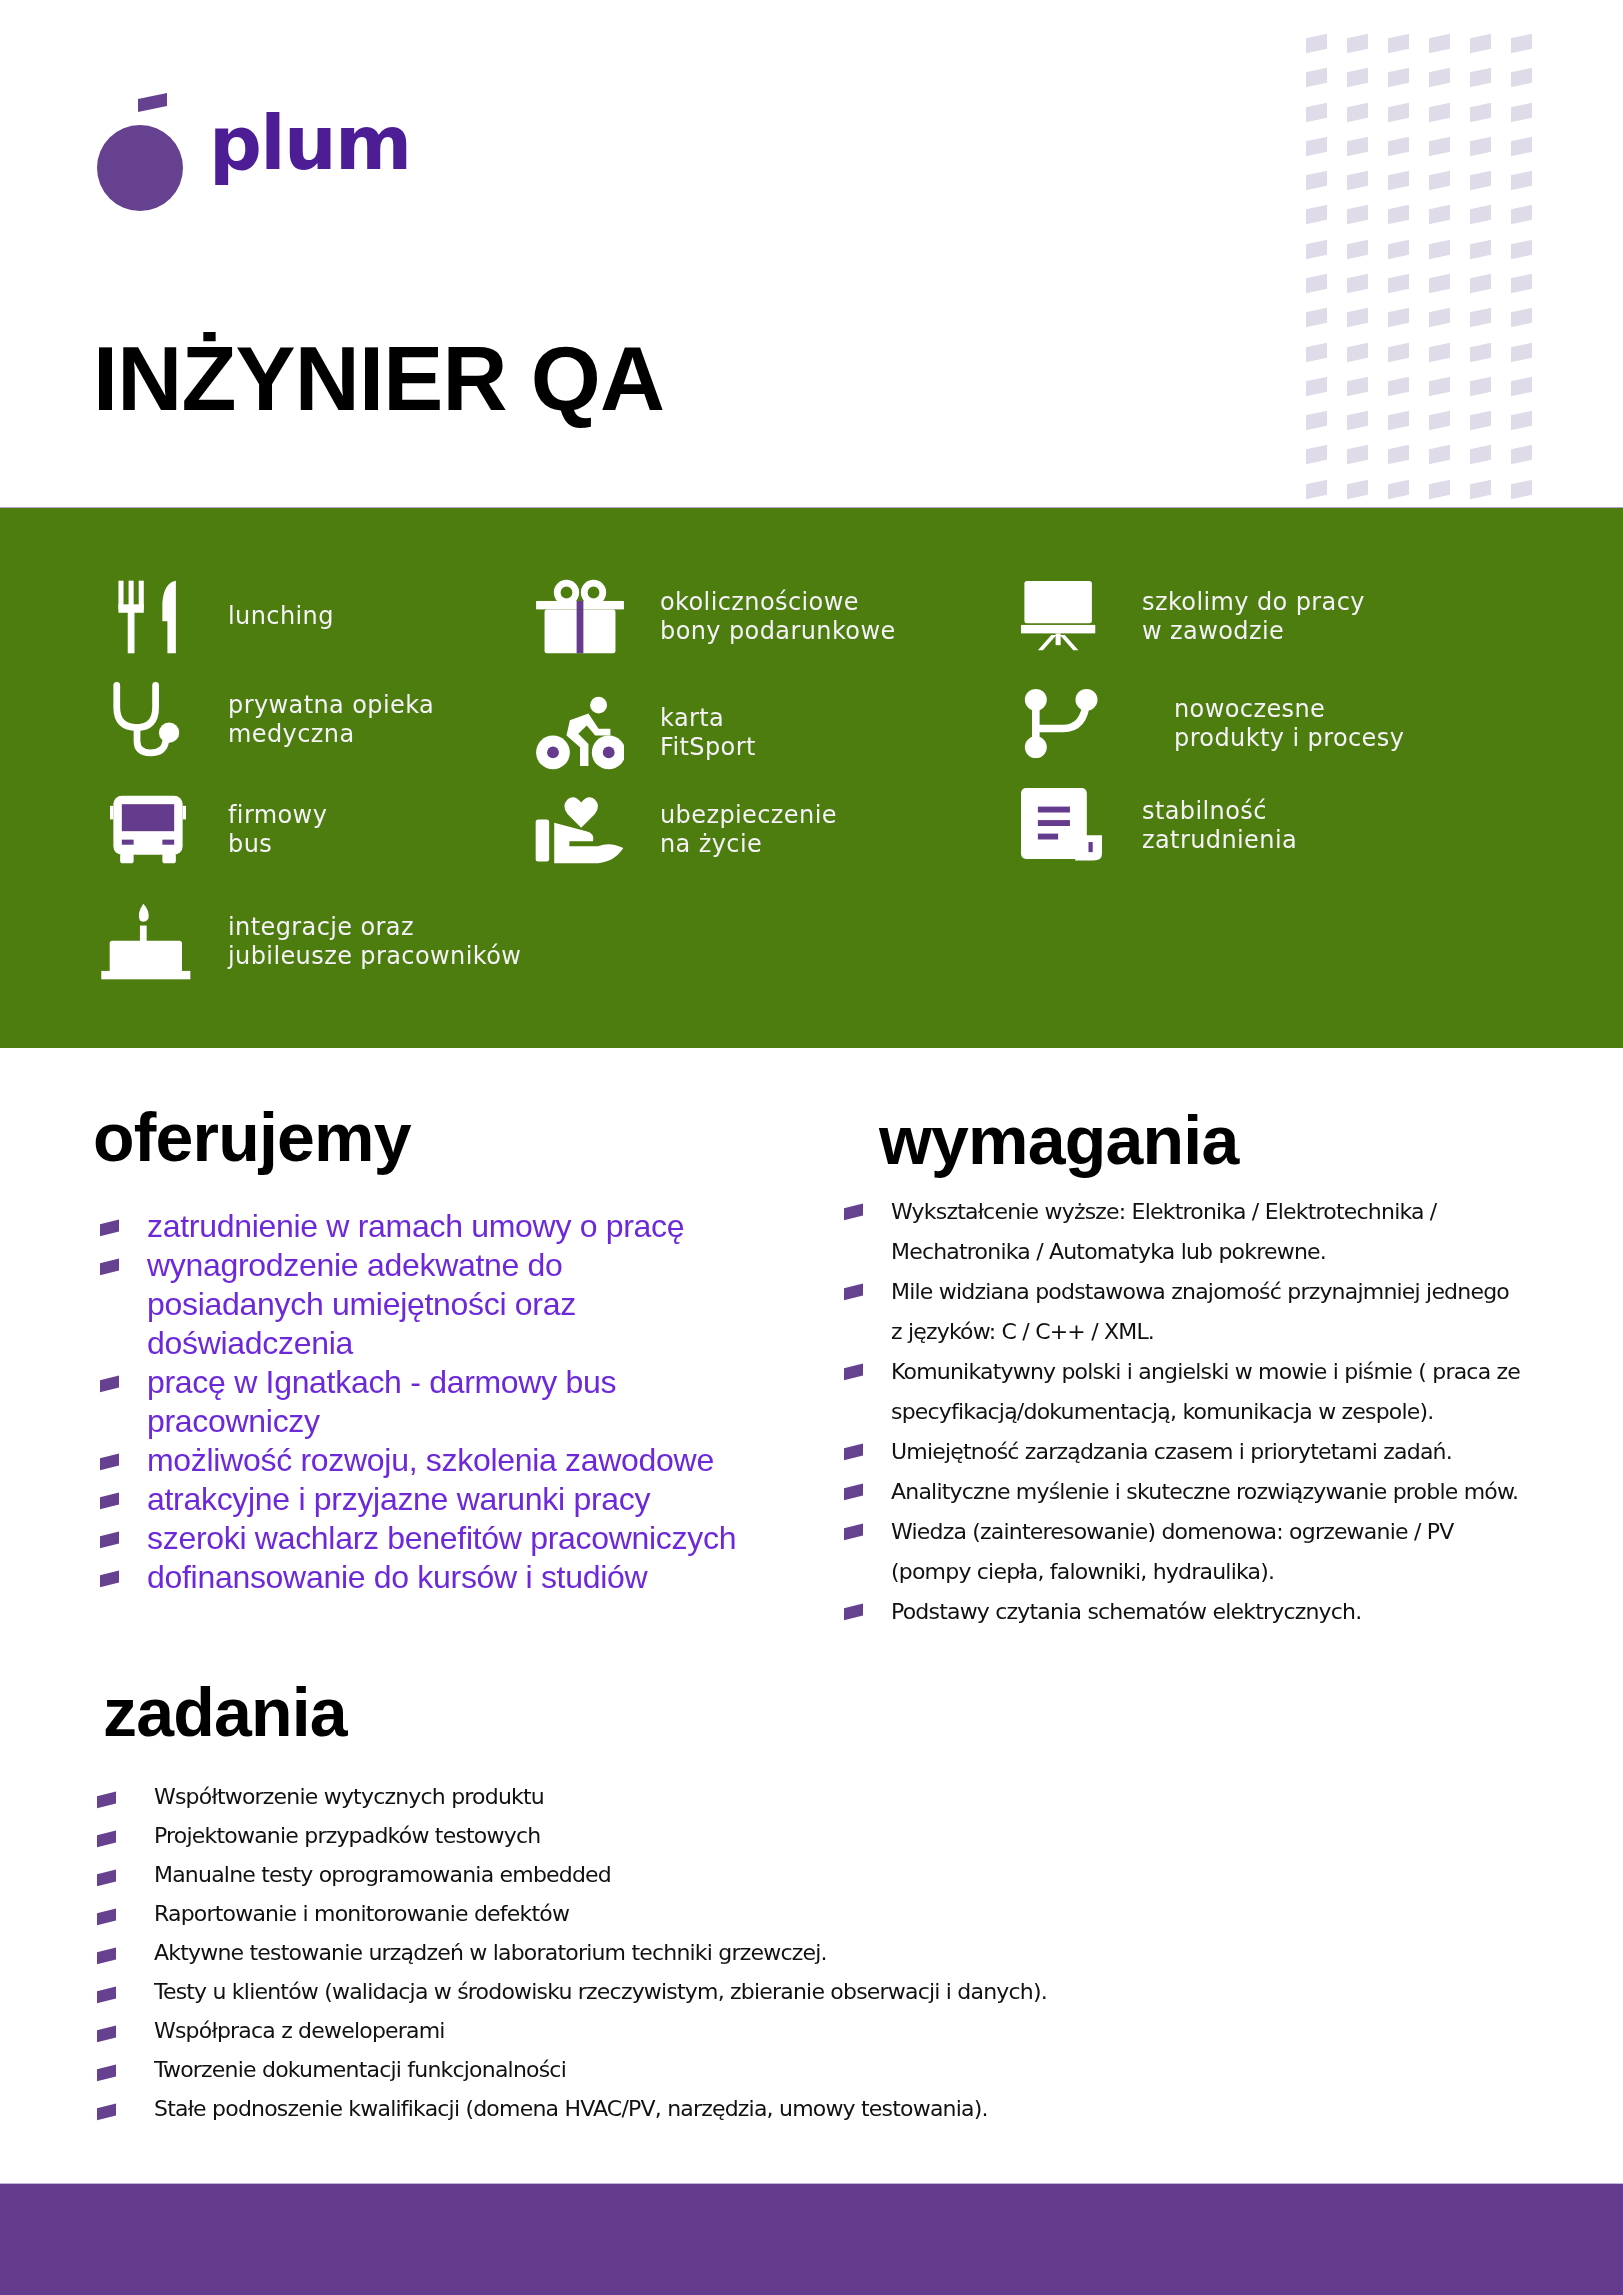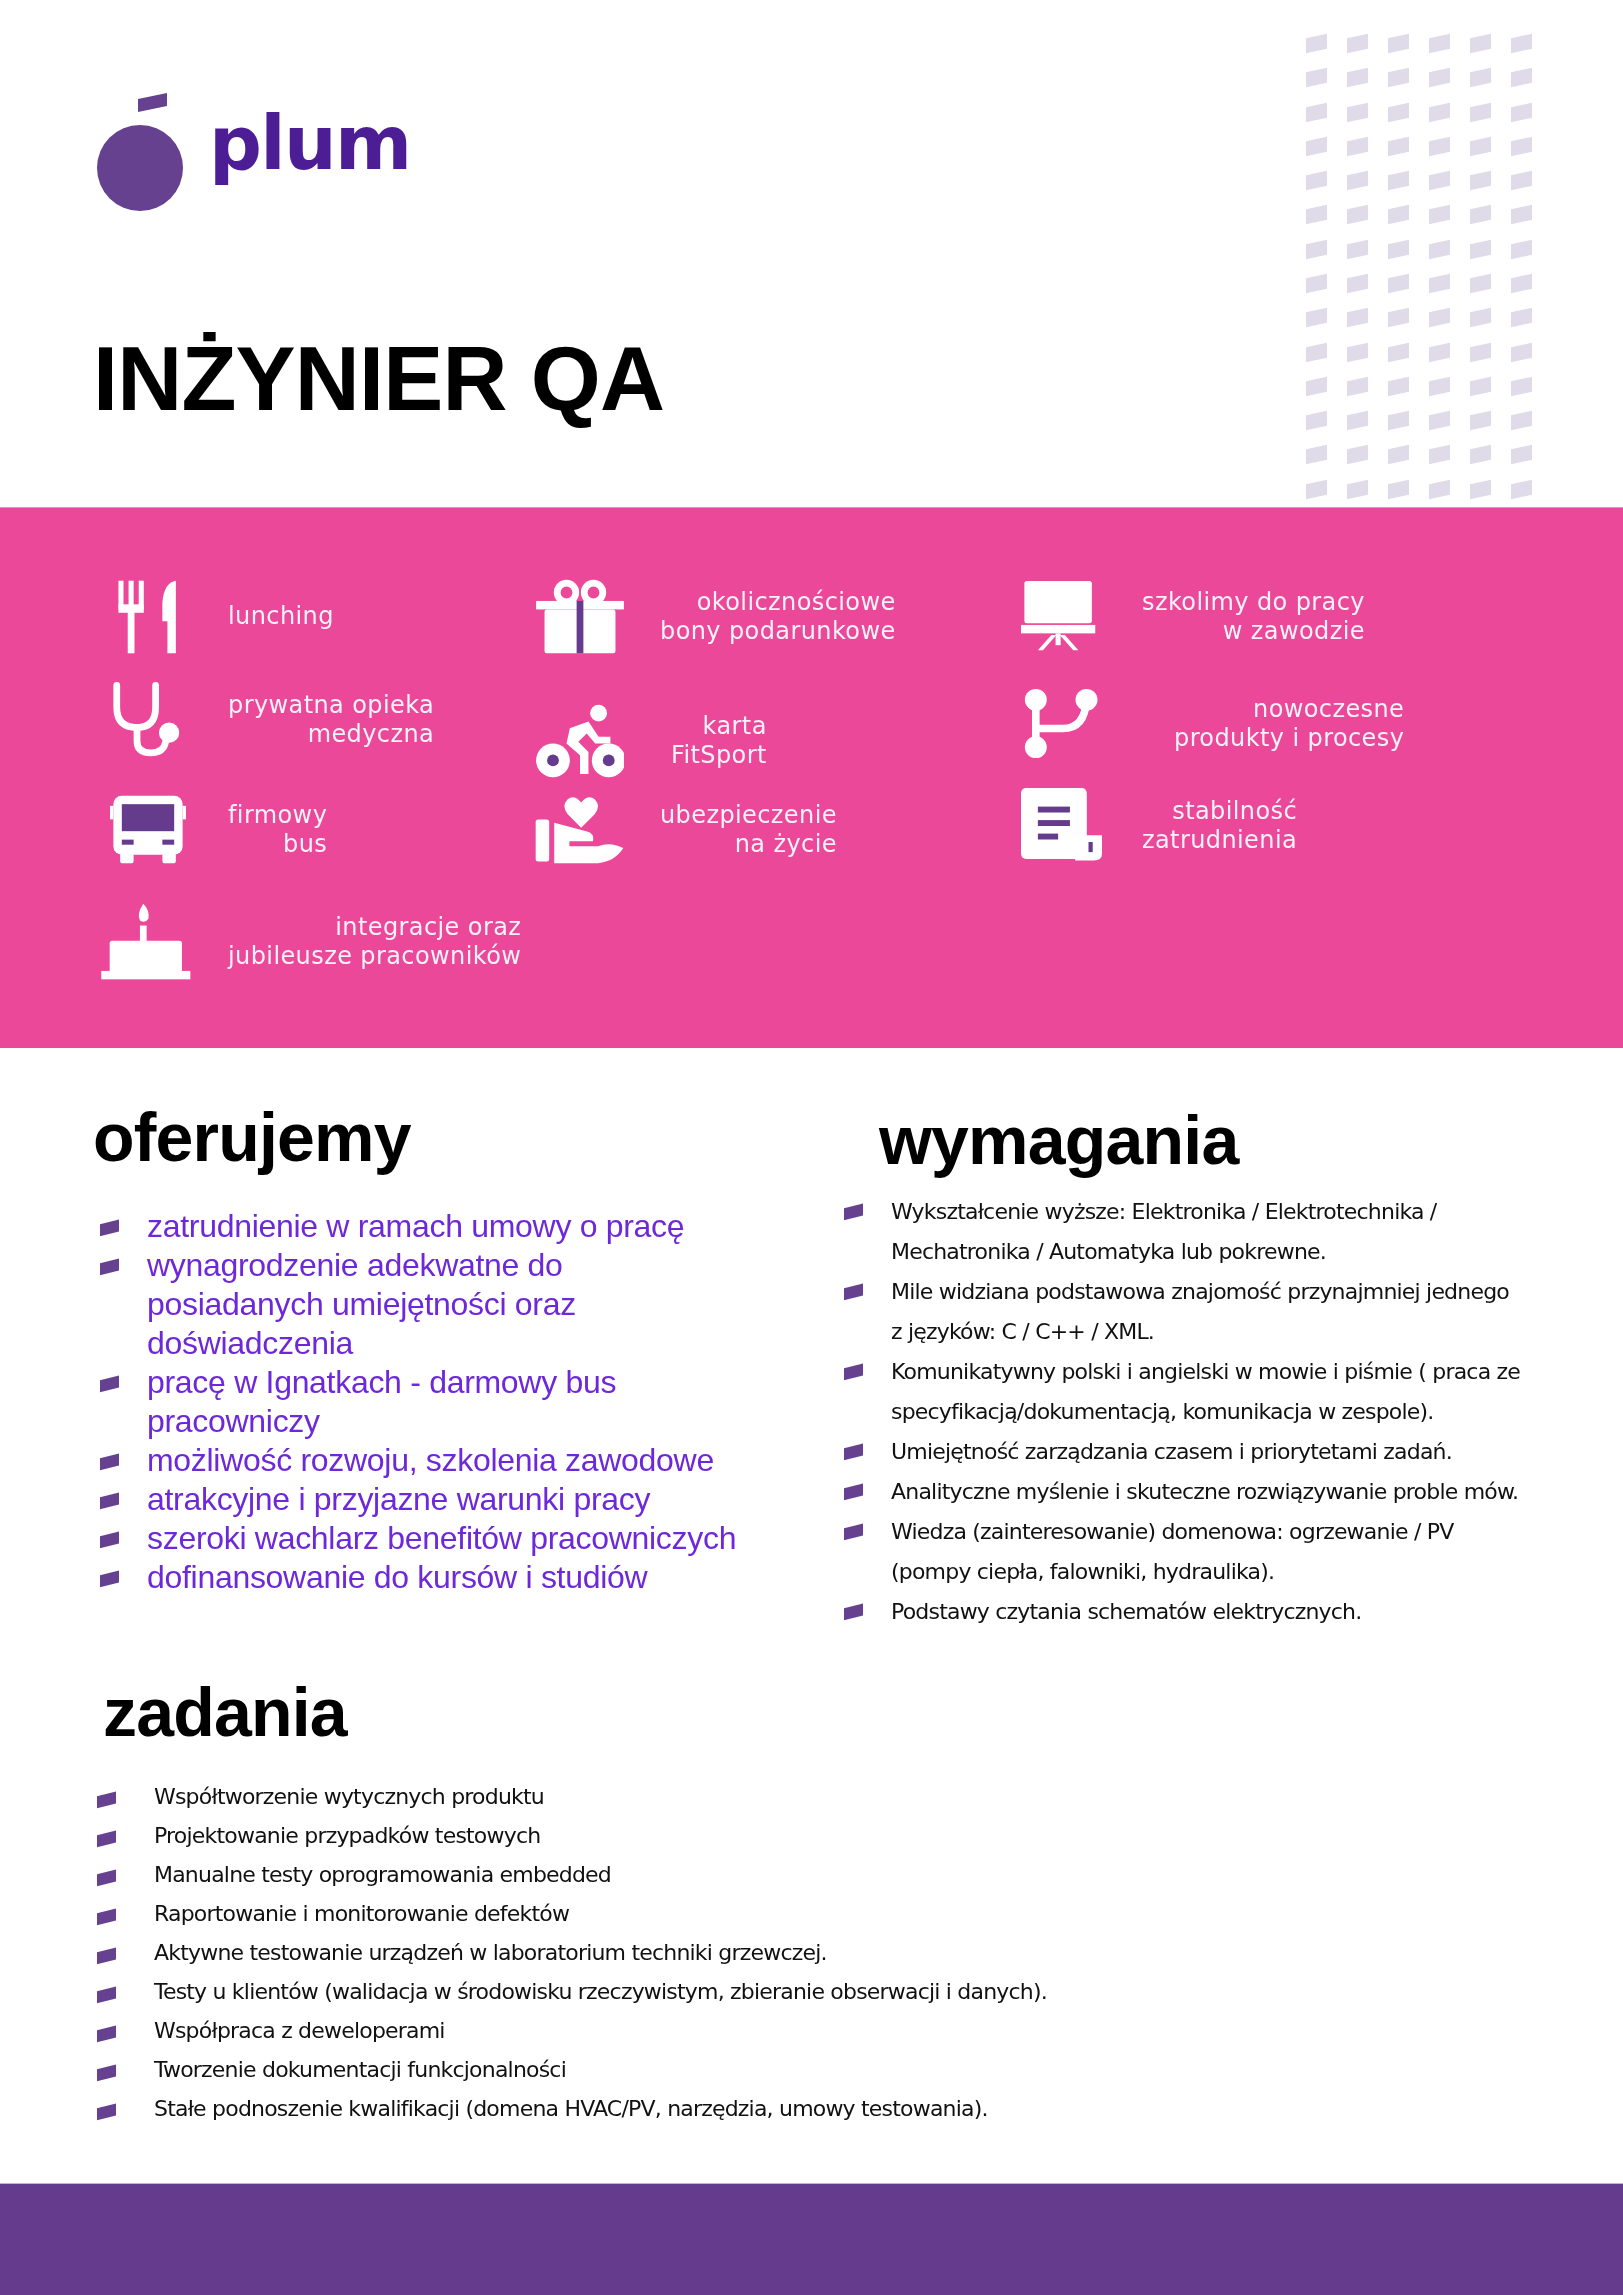--- a/index.html
+++ b/index.html
@@ -15,21 +15,21 @@
   .logo-word { position: absolute; left: 116px; top: 17px; font-family: "DejaVu Sans", sans-serif; font-weight: bold; font-size: 74px; letter-spacing: -1.7px; color: #4c1d95; line-height: 1; }
 
   
   .pattern { left: 1306px; top: 36px; width: 241px; height: 465px; display: grid; grid-template-columns: repeat(6, 21px); column-gap: 20px; row-gap: 15px; }
   .pattern span { display: block; width: 21px; height: 15px; background: #dfdbe8; transform: skewY(-12deg); }
 
   
   .title { left: 93px; top: 330px; font-size: 90px; font-weight: bold; letter-spacing: -0.8px; color: #000; line-height: 1.1; }
 
   
-  .band { left: 0; top: 507px; width: 1623px; height: 541px; background: #ec4899; border-top: 1.7px solid #b6a2cf; text-align: right; }
+  .band { left: 0; top: 507px; width: 1623px; height: 541px; background: #4d7c0f; border-top: 1.7px solid #b6a2cf; }
   .benefit { position: absolute; display: flex; align-items: center; }
   .benefit .ico { width: 93px; height: 85px; display: flex; align-items: center; justify-content: center; }
   .benefit .lbl { color: #f5f2f8; font-family: "DejaVu Sans", sans-serif; font-size: 24px; line-height: 29px; white-space: pre-line; margin-left: 34px; letter-spacing: 0.4px; }
 
   
   .h2 { font-size: 68px; font-weight: bold; color: #000; line-height: 1; letter-spacing: -0.8px; }
 
   
   .list { list-style: none; }
   .list li { position: relative; }
@@ -201,21 +201,21 @@
         <path d="M8 4 L8 30 Q8 54 32 54 Q54 54 54 30 L54 4"></path>
         <path d="M32 54 L32 70 Q32 84 48 84 Q64 84 66 70"></path>
       </g>
           <circle cx="70" cy="60" r="12" fill="#fff"></circle>
         </svg>
     </span>
     <span class="lbl">prywatna opieka
 medyczna</span>
   </div>
 
-  <div class="benefit" style="left:533px; top:190px;gap:11px;">
+  <div class="benefit" style="left:533px; top:182px;">
     <span class="ico">
       <svg width="88" height="76" viewBox="0 0 104 90">
           <g fill="#fff">
         <circle cx="74" cy="12" r="10"></circle>
         <path d="M40 30 L62 22 L74 40 L88 40 L88 48 L70 48 L60 36 L50 46 L62 58 L62 84 L52 84 L52 62 L36 48 Z"></path>
         <circle cx="20" cy="68" r="20"></circle>
             <circle cx="86" cy="68" r="20"></circle>
       </g>
           <circle cx="20" cy="68" r="7" fill="#653c8d"></circle>
           <circle cx="86" cy="68" r="7" fill="#653c8d"></circle>

